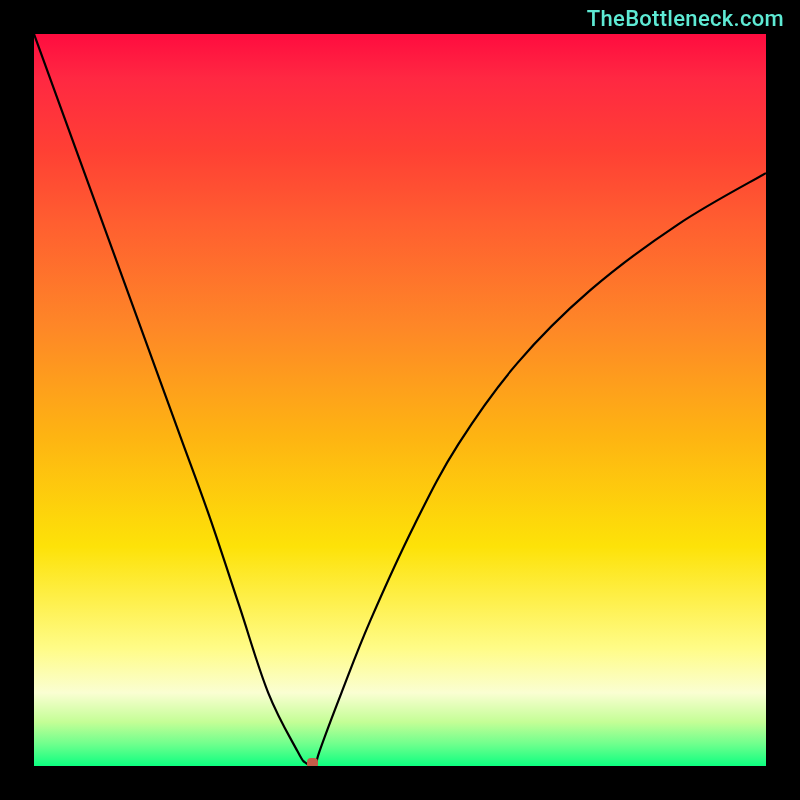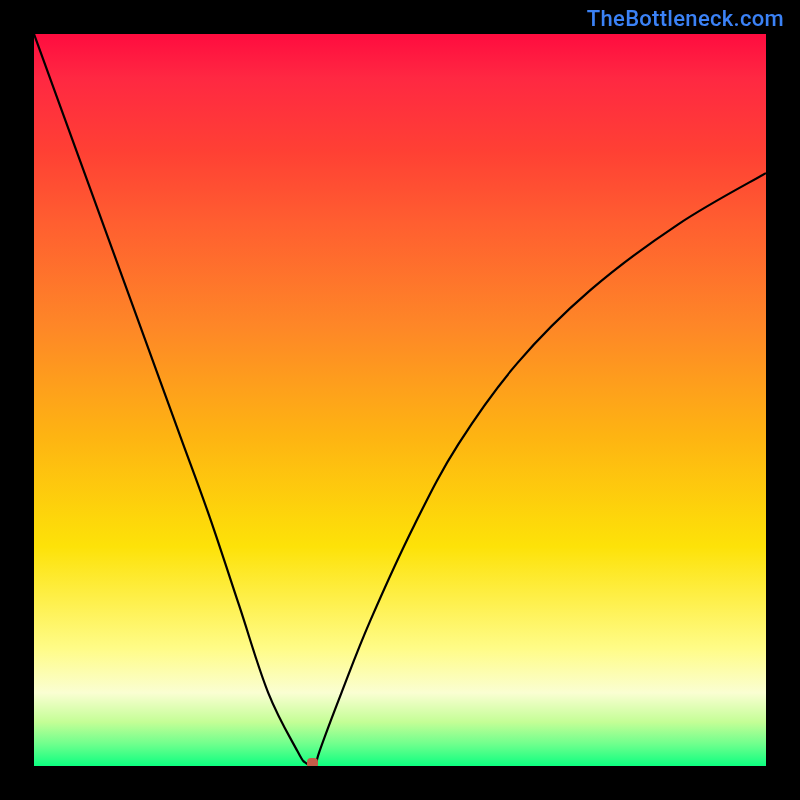--- a/index.html
+++ b/index.html
@@ -14,21 +14,21 @@
   .wrapper {
     position: relative;
     width: 800px;
     height: 800px;
     background: #000000;
   }
   .watermark {
     position: absolute;
     top: 6px;
     right: 16px;
-    color: #3b82f6;
+    color: #5eead4;
     font-size: 22px;
     font-weight: 500;
     letter-spacing: 0.3px;
     z-index: 5;
   }
   .plot-area {
     position: absolute;
     top: 34px;
     left: 34px;
     width: 732px;

